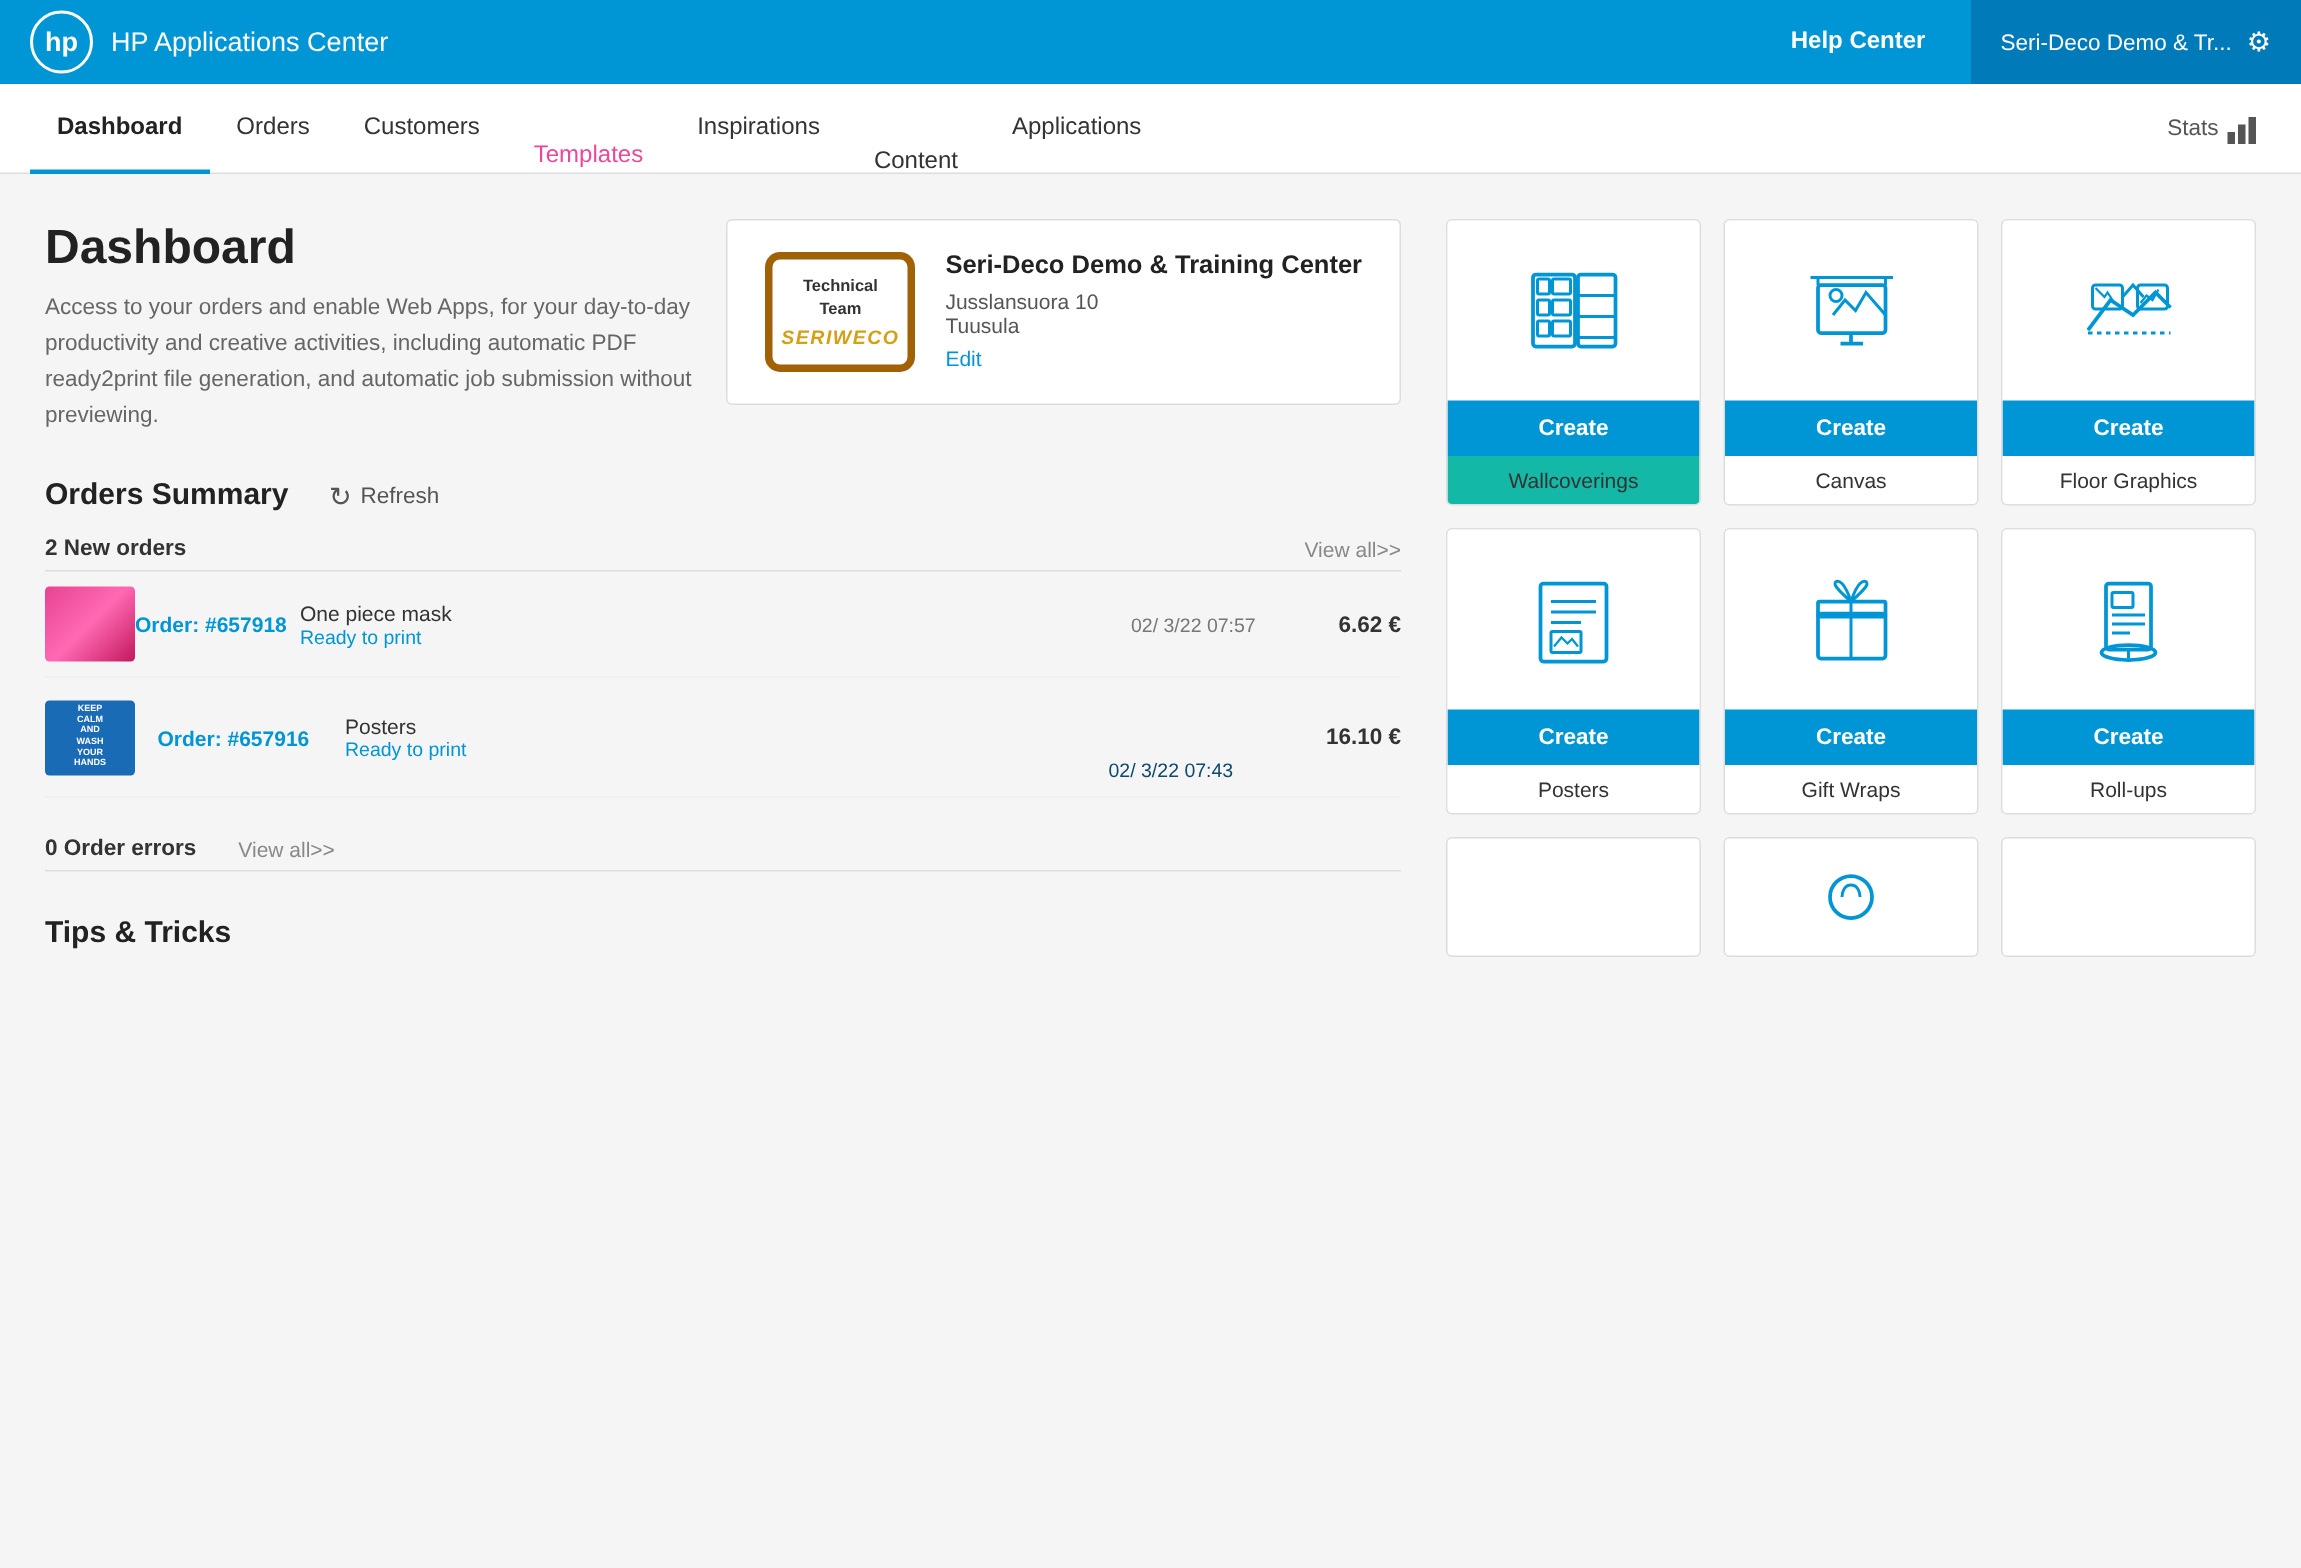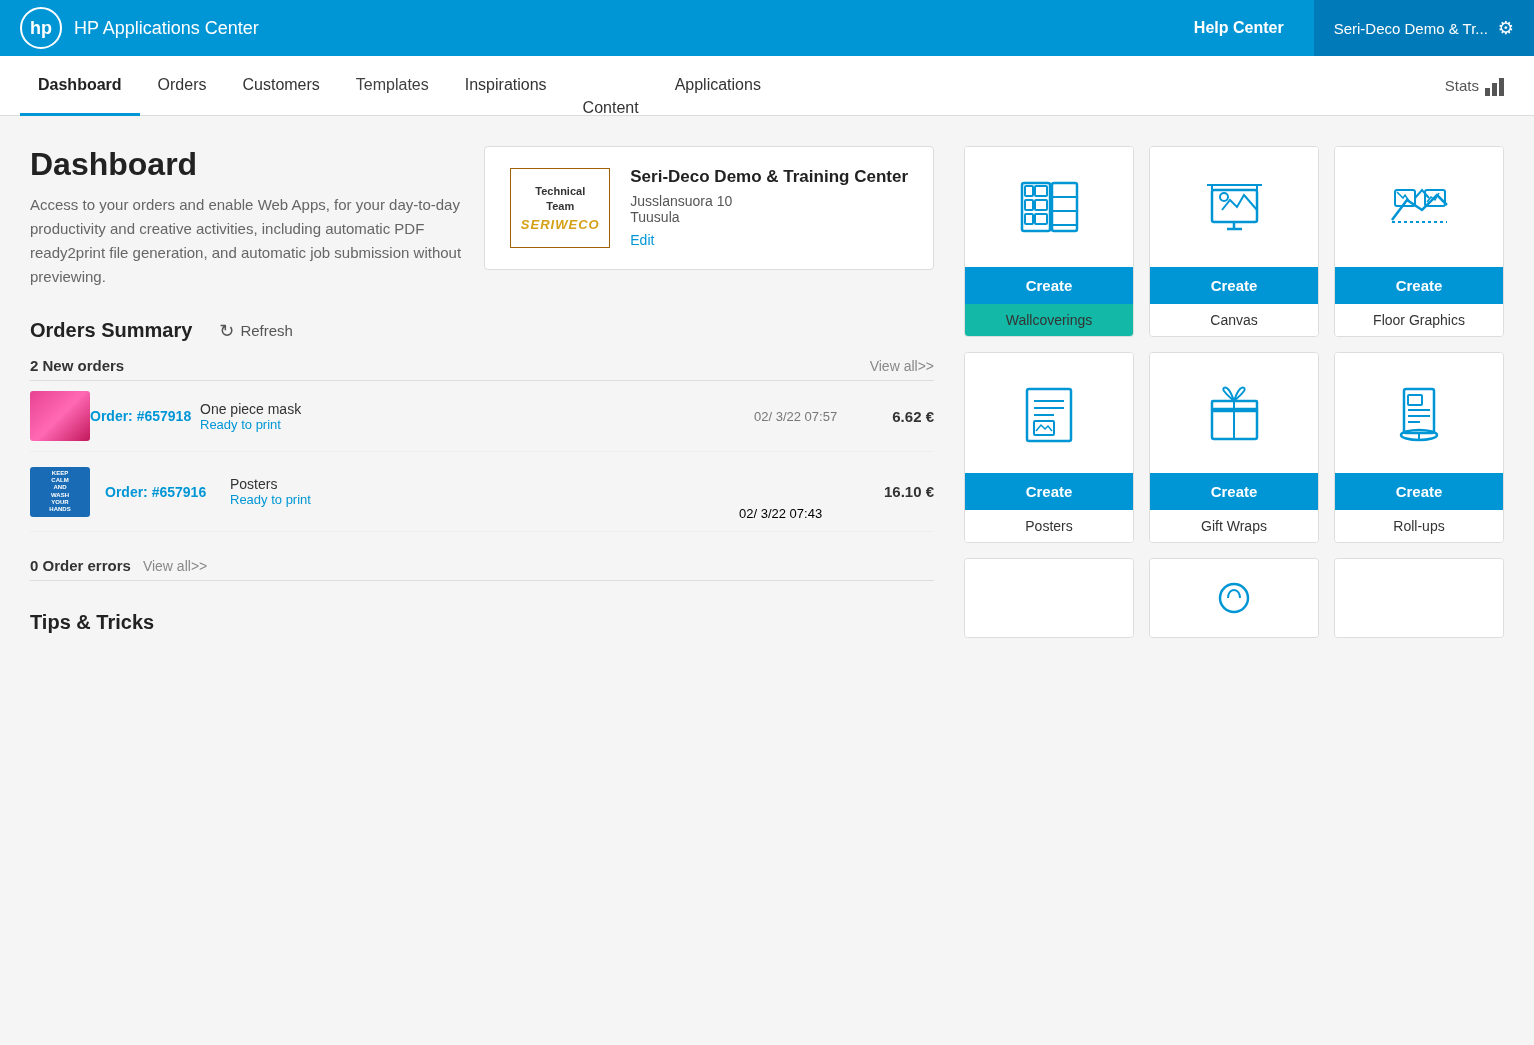--- a/index.html
+++ b/index.html
@@ -23,21 +23,21 @@
 <nav style="background:white;border-bottom:1px solid #ddd;display:flex;align-items:stretch;padding:0 20px;height:60px;">
   <a style="display:flex;align-items:center;padding:0 18px;font-size:16px;color:#222;cursor:pointer;border-bottom:3px solid #0096d6;height:60px;text-decoration:none;font-weight:bold;">
     <span>Dashboard</span>
   </a>
   <a style="display:flex;align-items:center;padding:0 18px;font-size:16px;color:#333;cursor:pointer;border-bottom:3px solid transparent;height:60px;text-decoration:none;">
     <span>Orders</span>
   </a>
   <a style="display:flex;align-items:center;padding:0 18px;font-size:16px;color:#333;cursor:pointer;border-bottom:3px solid transparent;height:60px;text-decoration:none;">
     <span>Customers</span>
   </a>
-  <a style="display:flex;align-items:center;padding:0 18px;font-size:16px;color:#404040;cursor:pointer;border-bottom:3px solid transparent;height:60px;text-decoration:none;">
+  <a style="display:flex;align-items:flex-end;padding:0 18px;font-size:16px;color:#ec4899;cursor:pointer;border-bottom:3px solid transparent;height:60px;text-decoration:none;">
     <span>Templates</span>
   </a>
   <a style="display:flex;align-items:center;padding:0 18px;font-size:16px;color:#333;cursor:pointer;border-bottom:3px solid transparent;height:60px;text-decoration:none;">
     <span>Inspirations</span>
   </a>
   <a style="display:flex;align-items:flex-end;padding:0 18px;font-size:16px;color:#333;cursor:pointer;border-bottom:3px solid transparent;height:64px;text-decoration:none;">
     <span>Content</span>
   </a>
   <a style="display:flex;align-items:center;padding:0 18px;font-size:16px;color:#333;cursor:pointer;border-bottom:3px solid transparent;height:60px;text-decoration:none;">
     <span>Applications</span>
@@ -58,21 +58,21 @@
   <div style="flex:1;min-width:0;">
 
     <div style="display:flex;gap:20px;margin-bottom:30px;align-items:flex-start;">
 
       <div style="flex:1;">
         <h1 style="font-size:32px;font-weight:bold;color:#222;margin-bottom:10px;">Dashboard</h1>
         <p style="font-size:15px;color:#666;line-height:1.6;max-width:560px;">Access to your orders and enable Web Apps, for your day-to-day productivity and creative activities, including automatic PDF ready2print file generation, and automatic job submission without previewing.</p>
       </div>
 
       <div style="border:1px solid #ddd;border-radius:4px;background:white;padding:20px 25px;display:flex;align-items:center;gap:20px;min-width:340px;">
-        <div style="width:100px;height:80px;display:flex;flex-direction:column;align-items:center;justify-content:center;border:1px solid #a16207;border-radius:0;flex-shrink:0;padding:5px;">
+        <div style="width:100px;height:80px;display:flex;flex-direction:column;align-items:center;justify-content:center;border:5px solid #a16207;border-radius:10px;flex-shrink:0;padding:5px;">
           <div style="font-size:11px;color:#333;text-align:center;line-height:1.3;font-weight:bold;">Technical<br>Team</div>
           <div style="font-size:13px;color:#d4a017;font-weight:bold;font-style:italic;letter-spacing:1px;margin-top:4px;">SERIWECO</div>
         </div>
         <div>
           <h3 style="font-size:17px;font-weight:bold;color:#222;margin-bottom:6px;">Seri-Deco Demo &amp; Training Center</h3>
           <p style="font-size:14px;color:#555;">Jusslansuora 10</p>
           <p style="font-size:14px;color:#555;margin-bottom:6px;">Tuusula</p>
           <a style="color:#0096d6;font-size:14px;cursor:pointer;text-decoration:none;">Edit</a>
         </div>
       </div>
@@ -107,28 +107,28 @@
 
         <div style="display:flex;align-items:center;padding:10px 0;border-bottom:1px solid #eee;gap:15px;">
           <div style="background:#1a6bb5;width:60px;height:50px;border-radius:3px;flex-shrink:0;display:flex;align-items:center;justify-content:center;color:white;font-size:6px;text-align:center;padding:4px;line-height:1.2;font-weight:bold;">
             KEEP<br>CALM<br>AND<br>WASH<br>YOUR<br>HANDS
           </div>
           <a style="color:#0096d6;font-size:14px;font-weight:bold;min-width:110px;cursor:pointer;text-decoration:none;">Order: #657916</a>
           <div style="flex:1;">
             <div style="font-size:14px;color:#333;">Posters</div>
             <div style="font-size:13px;color:#0096d6;">Ready to print</div>
           </div>
-          <span style="font-size:13px;color:#000000;min-width:120px;margin-top:44px;">02/ 3/22 07:43</span>
+          <span style="font-size:13px;color:#0c4a6e;min-width:120px;margin-top:44px;">02/ 3/22 07:43</span>
           <span style="font-size:15px;color:#333;font-weight:bold;min-width:60px;text-align:right;">16.10 €</span>
         </div>
       </div>
     </div>
 
     <div style="margin-bottom:30px;">
-      <div style="display:flex;align-items:center;gap:12px;margin-bottom:6px;">
+      <div style="display:flex;align-items:center;gap:28px;margin-bottom:6px;">
         <span style="font-size:15px;font-weight:bold;color:#333;">0 Order errors</span>
         <a style="color:#888;font-size:14px;cursor:pointer;text-decoration:none;">View all&gt;&gt;</a>
       </div>
       <hr style="border:none;border-top:1px solid #ddd;">
     </div>
 
     <div>
       <h2 style="font-size:20px;font-weight:bold;color:#222;margin-bottom:10px;">Tips &amp; Tricks</h2>
     </div>
 

